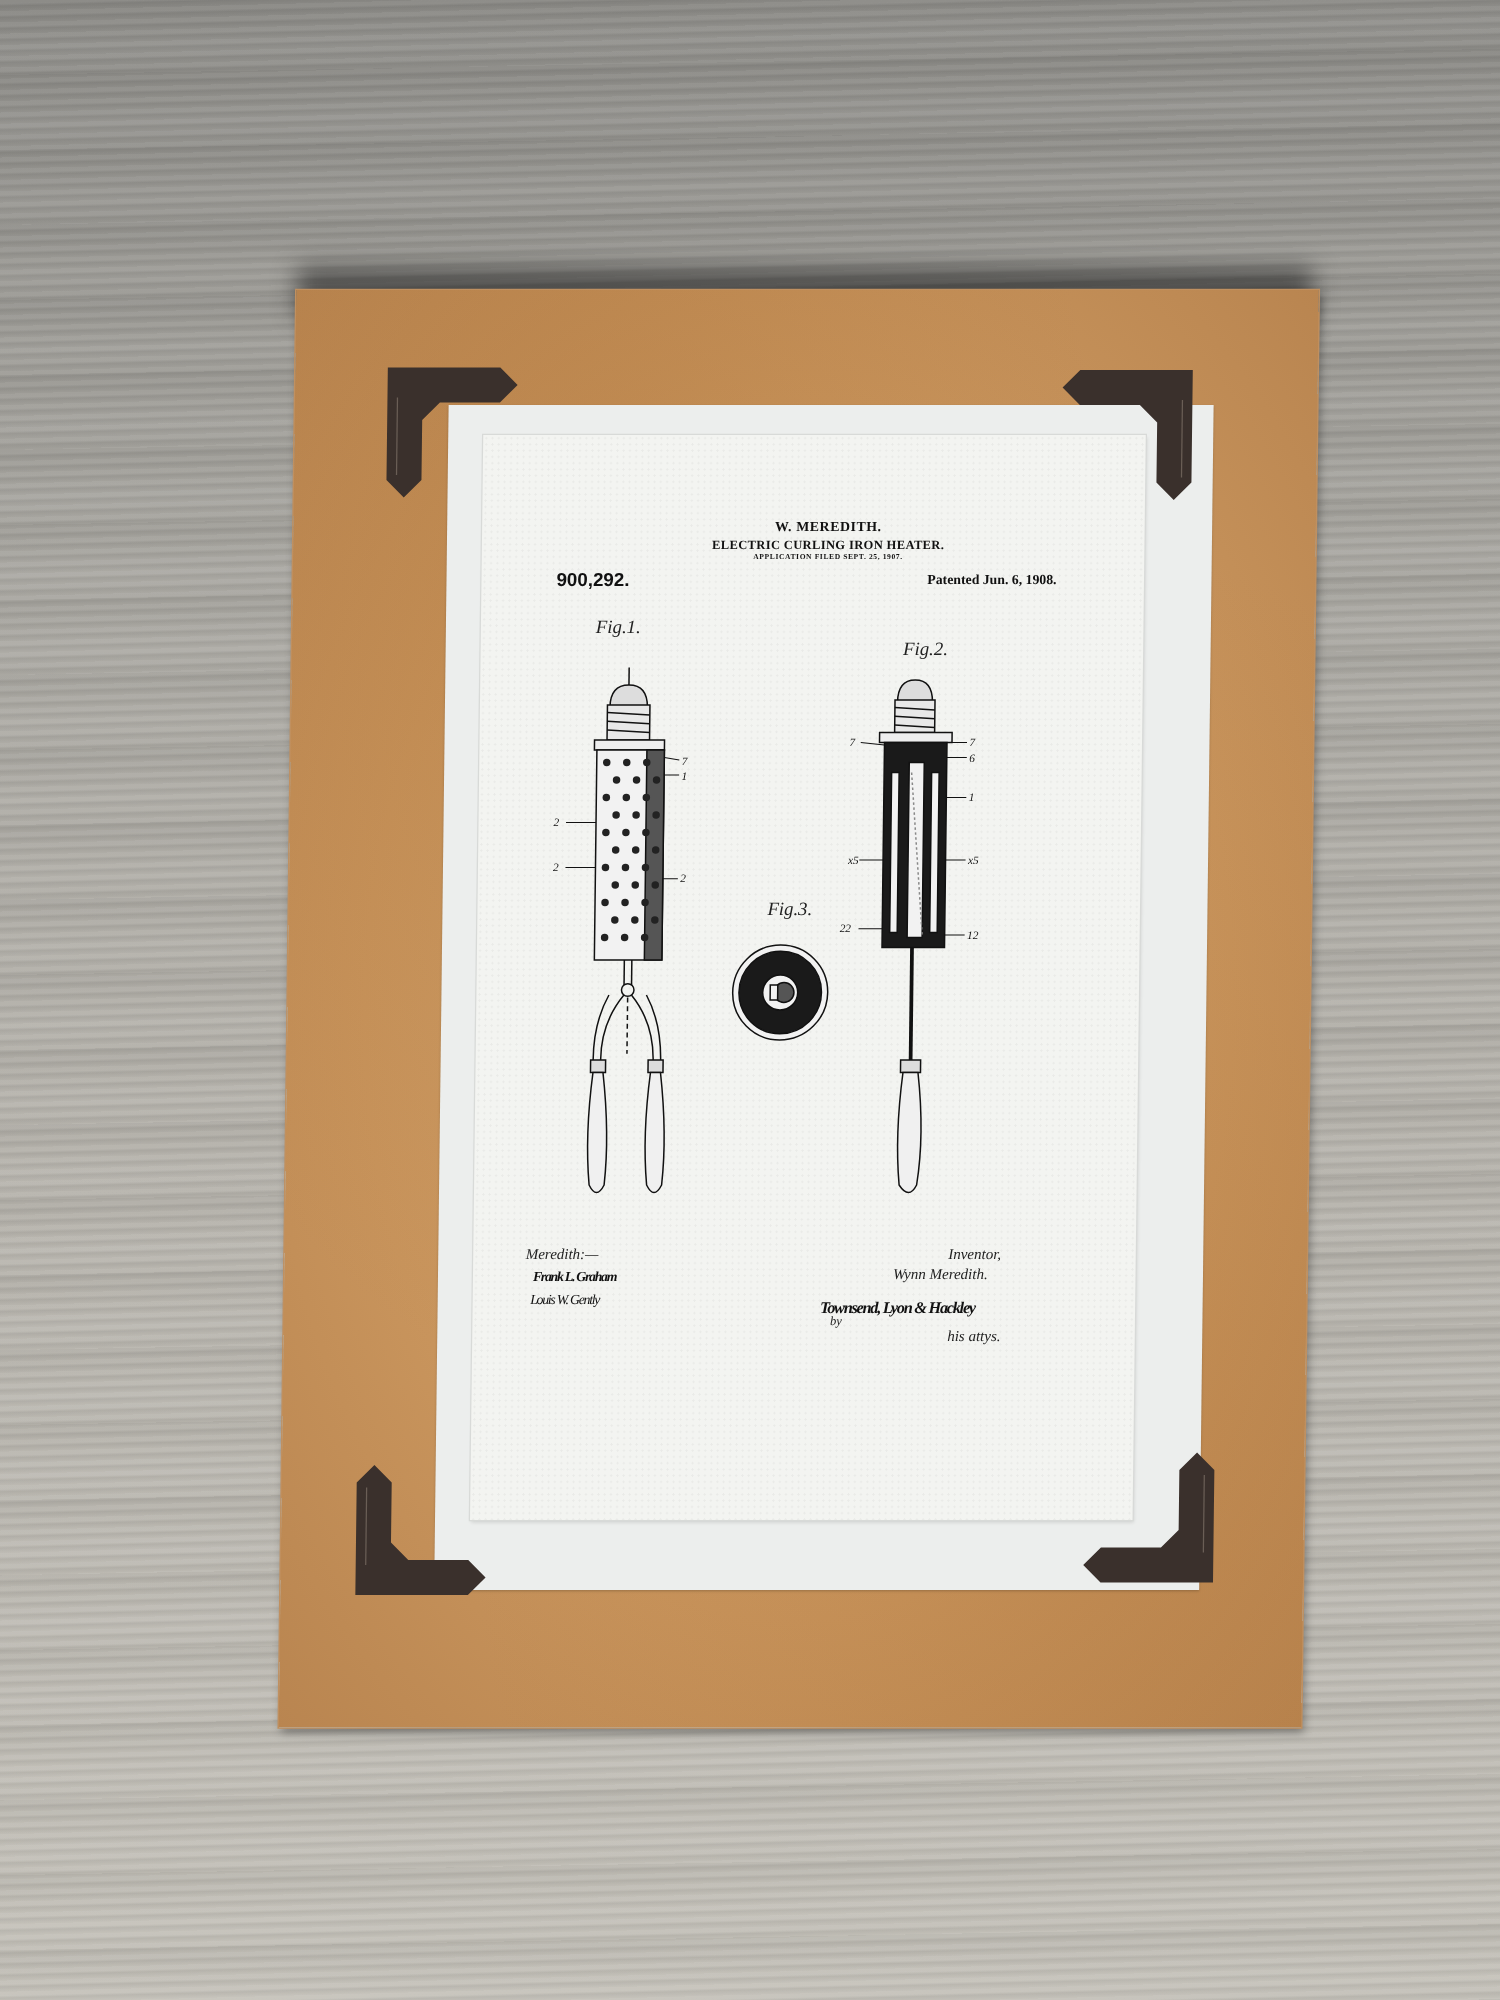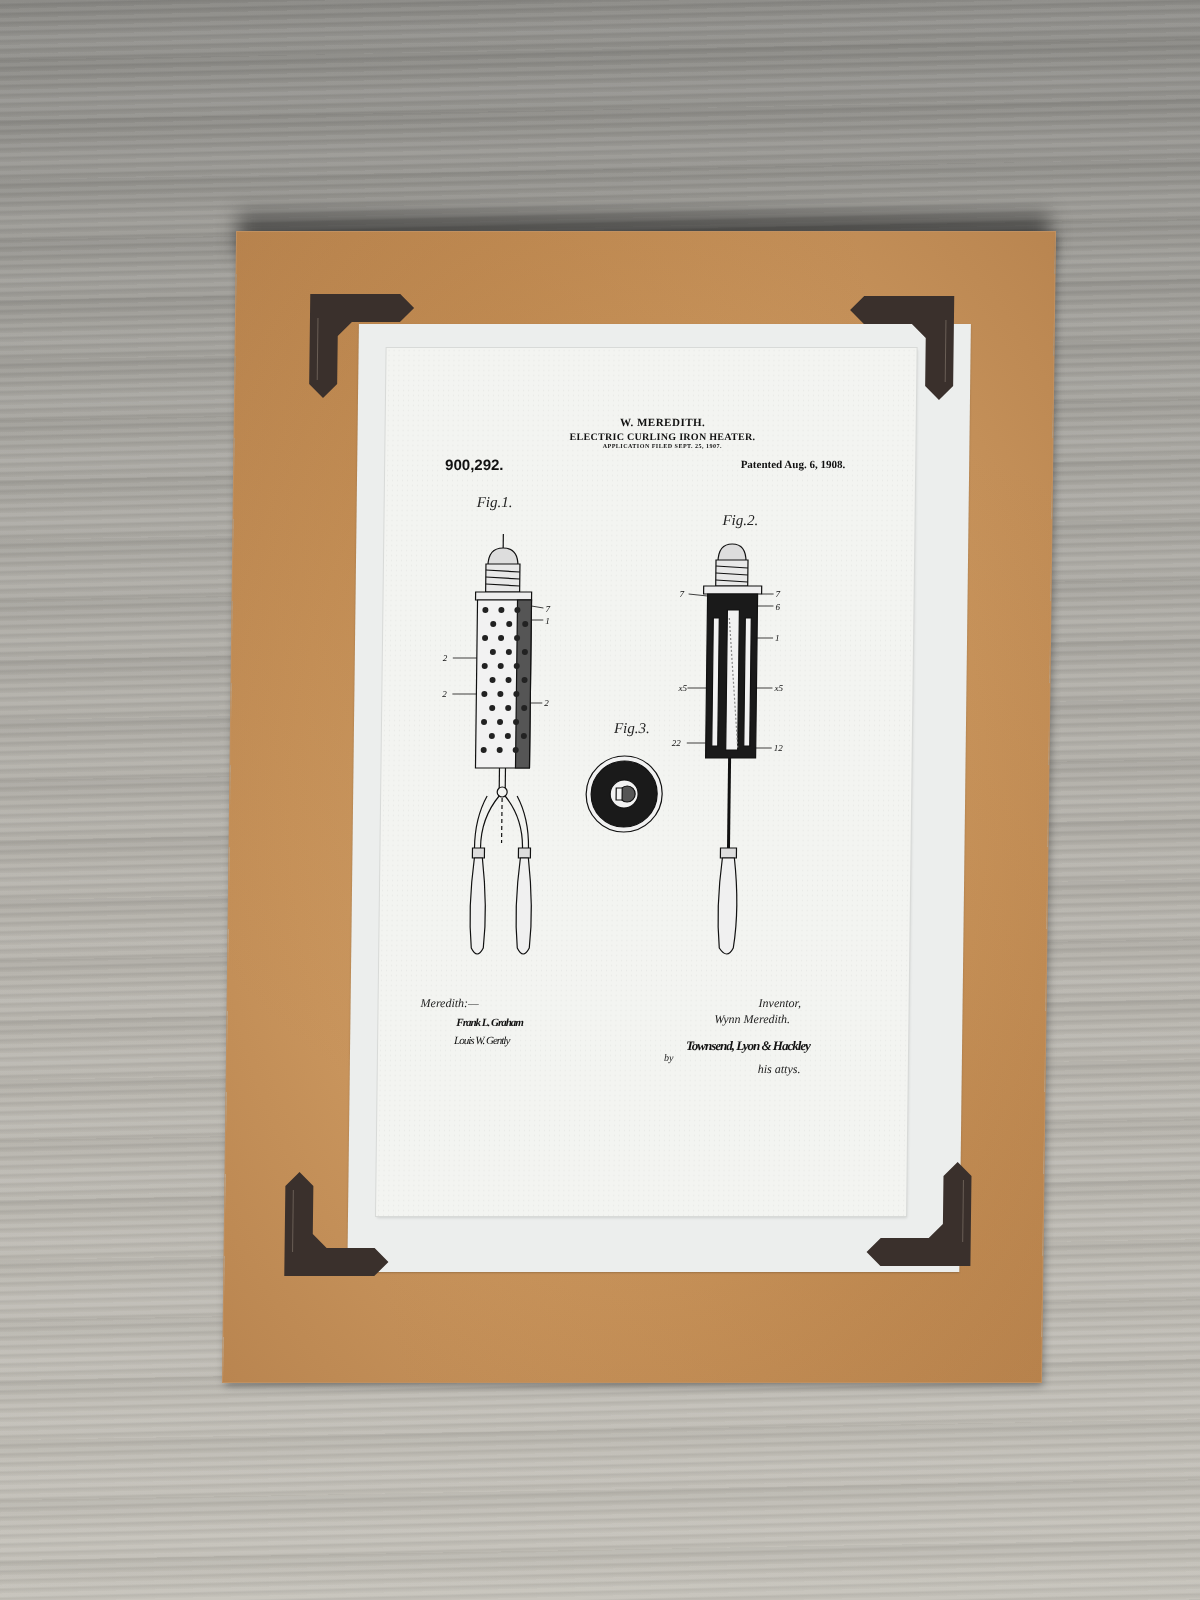--- a/index.html
+++ b/index.html
@@ -31,38 +31,38 @@
   .bl{left:58px;top:938px;transform:scaleY(-1);}
   .br{left:640px;top:928px;transform:scale(-1,-1);}
   .hdr{position:absolute;left:0;width:100%;text-align:center;color:#111;margin-left:12px;}
   .h1{top:68px;font-weight:bold;font-size:11px;letter-spacing:0.5px;}
   .h2{top:83px;font-weight:bold;font-size:10px;letter-spacing:0.3px;}
   .h3{top:95px;font-weight:bold;font-size:6px;letter-spacing:0.5px;}
   .pno{position:absolute;left:60px;top:108px;font-weight:bold;font-size:15px;font-family:"Liberation Sans",sans-serif;color:#111;}
   .pdate{position:absolute;right:70px;top:110px;font-weight:bold;font-size:11px;color:#111;}
   .fig{position:absolute;font-style:italic;font-size:15px;color:#222;}
   .script{position:absolute;font-style:italic;font-size:12px;color:#222;}
-  .sig{position:absolute;font-style:italic;font-weight:bold;font-size:13px;color:#111;letter-spacing:-1px;margin-left:30px;}
+  .sig{position:absolute;font-style:italic;font-weight:bold;font-size:13px;color:#111;letter-spacing:-1px;}
   .drawing{position:absolute;left:0;top:0;width:100%;height:100%;}
 </style>
 </head>
 <body>
 
 <div class="shadow"></div>
 
 <div class="board">
 
   <div class="mat">
     <div class="paper">
 
       <div class="hdr h1">W. MEREDITH.</div>
       <div class="hdr h2">ELECTRIC CURLING IRON HEATER.</div>
       <div class="hdr h3">APPLICATION FILED SEPT. 25, 1907.</div>
       <div class="pno">900,292.</div>
-      <div class="pdate">Patented Aug. 6, 1908.</div>
+      <div class="pdate">Patented Jun. 6, 1908.</div>
 
       <div class="fig" style="left:92px;top:146px;">Fig.1.</div>
       <div class="fig" style="left:338px;top:164px;">Fig.2.</div>
       <div class="fig" style="left:232px;top:372px;">Fig.3.</div>
 
       <svg class="drawing" viewBox="0 0 530 868">
 
         <g stroke="#111" fill="none" stroke-width="1.2">
           <line x1="119" y1="186" x2="119" y2="200"></line>
           <path d="M104 218 Q104 200 119 200 Q134 200 134 218 Z" fill="#ddd"></path>

